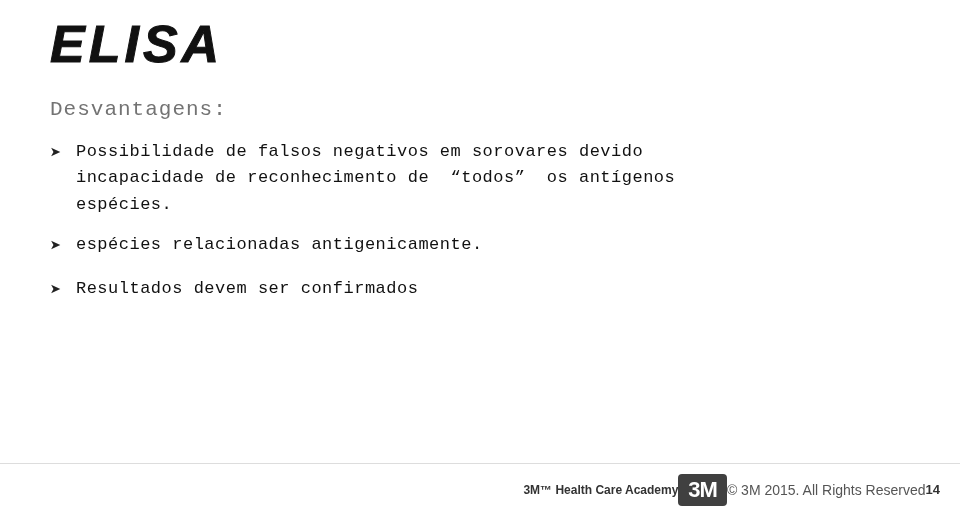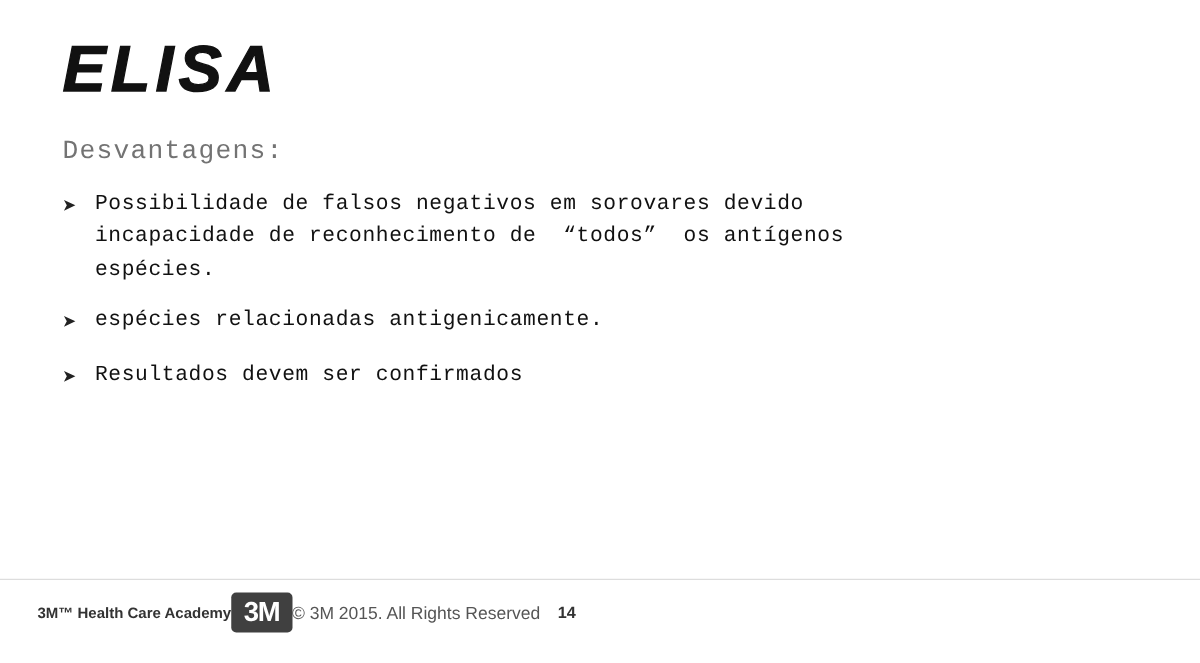--- a/index.html
+++ b/index.html
@@ -11,21 +11,21 @@
       font-family: 'Courier New', Courier, monospace;
       overflow: hidden;
       position: relative;
     }
 
     .slide {
       width: 960px;
       height: 515px;
       background: #ffffff;
       position: relative;
-      padding: 30px 50px 60px 50px;
+      padding: 18px 50px 60px 50px;
       border-radius: 29px;
     }
 
     .title {
       font-family: 'Arial Black', Arial, sans-serif;
       font-size: 52px;
       font-weight: 900;
       color: #111111;
       letter-spacing: 4px;
       margin-bottom: 28px;
@@ -74,21 +74,21 @@
 
     
     .footer {
       position: absolute;
       bottom: 0;
       left: 0;
       right: 0;
       height: 52px;
       display: flex;
       align-items: center;
-      justify-content: flex-start;
+      justify-content: flex-end;
       padding: 0 20px 0 30px;
       border-top: 1px solid #ddd;
     }
 
     .footer-left {
       font-size: 12px;
       color: #333;
       font-family: Arial, sans-serif;
       font-weight: bold;
     }
@@ -114,21 +114,21 @@
       color: #555;
       font-family: Arial, sans-serif;
       text-align: right;
     }
 
     .page-number {
       font-size: 13px;
       color: #333;
       font-family: Arial, sans-serif;
       font-weight: bold;
-      margin-left: 14px;
+      margin-left: 0;
     }
 
     .footer-right-group {
       display: flex;
       align-items: center;
     }
   </style>
 </head>
 <body>
 

